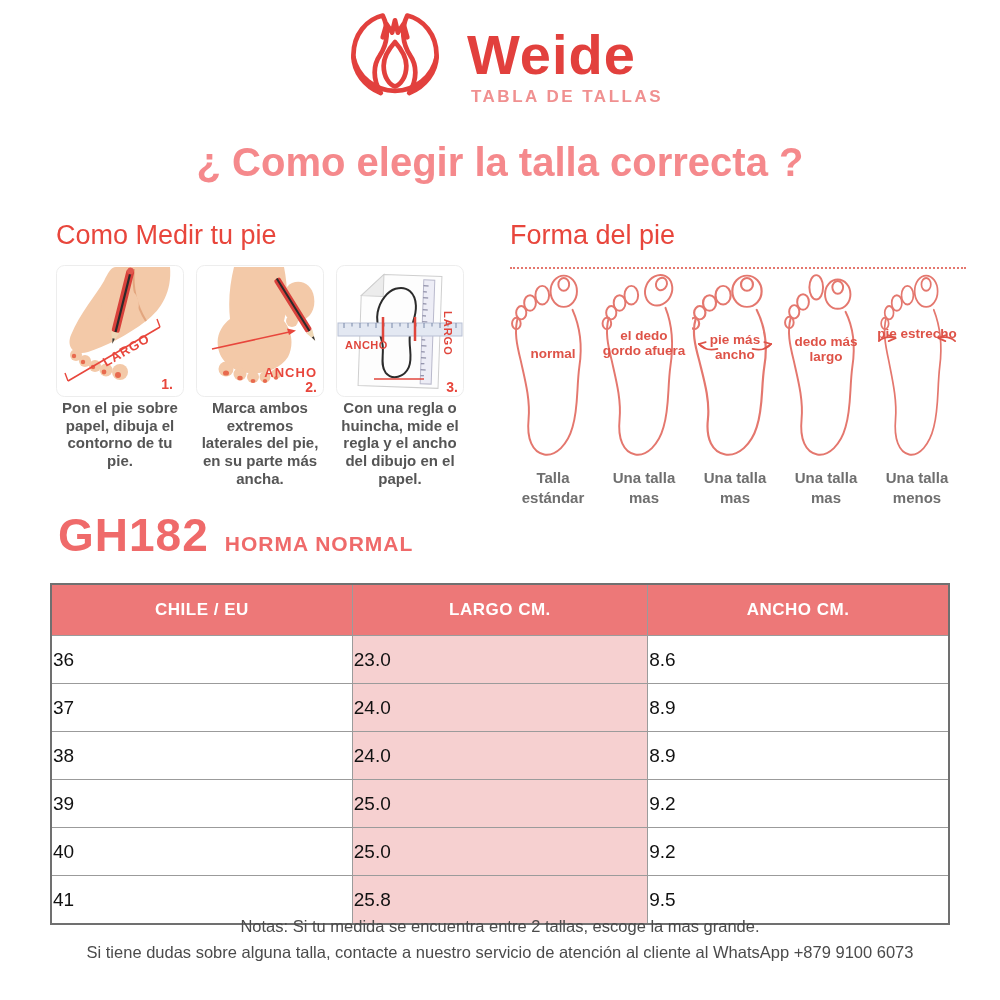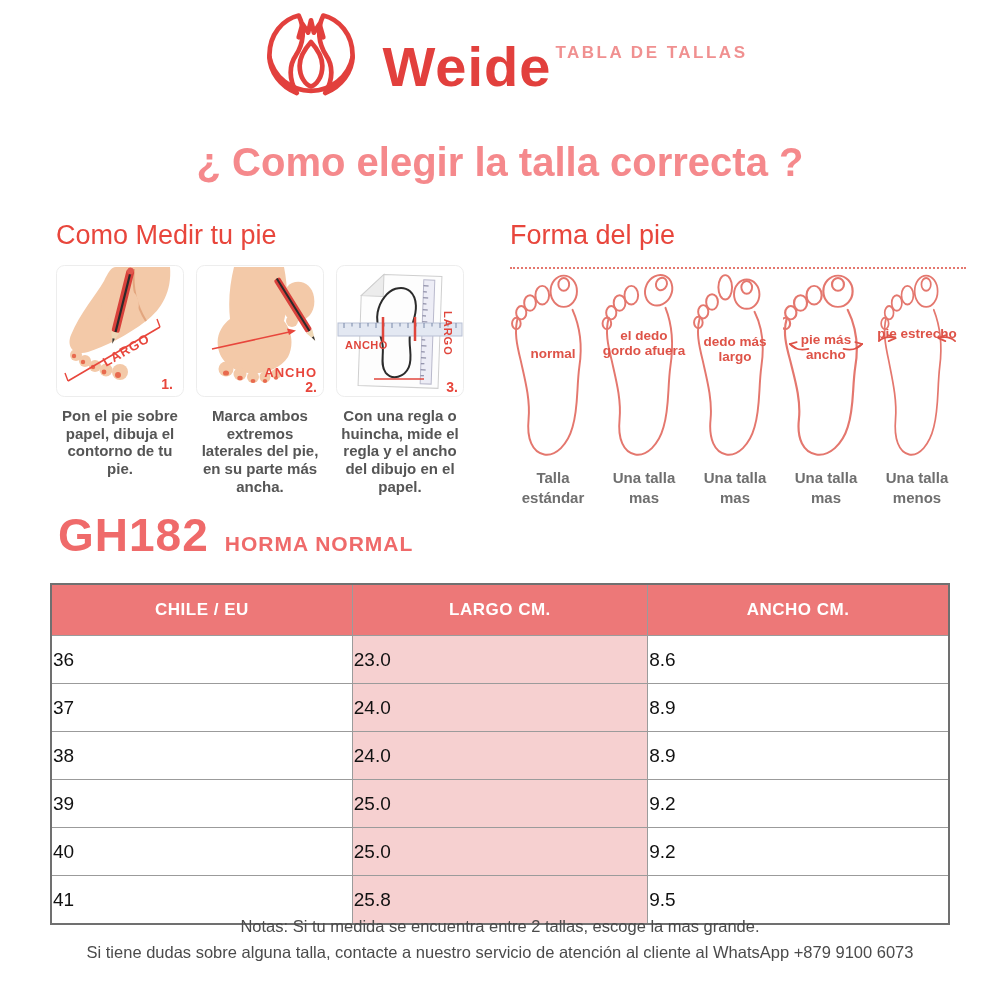--- a/index.html
+++ b/index.html
@@ -1,33 +1,33 @@
 <!DOCTYPE html>
 <html><head>
 <meta charset="utf-8">
 <style>
   html,body { margin:0; padding:0; background:#fff; font-family:"Liberation Sans", sans-serif; }
   .canvas { position:relative; width:1000px; height:1000px; background:#fff; overflow:hidden; }
 
   
   .logo { position:absolute; top:8px; left:0; width:100%; display:flex; justify-content:center; align-items:center; gap:14px; }
   .logo-mark { width:116px; height:104px; }
-  .logo-text { display:flex; align-items:flex-start; padding-top:14px; }
+  .logo-text { display:flex; flex-direction:column; align-items:flex-start; padding-top:14px; }
   .brand { font-size:56px; font-weight:bold; color:#E2403D; letter-spacing:1px; line-height:1; }
   .brand-sub { font-size:17px; font-weight:bold; color:#F09090; letter-spacing:2.5px; margin-top:4px; padding-left:4px; }
 
   
   .title { position:absolute; top:140px; width:100%; text-align:center; font-size:40px; font-weight:bold; color:#F5898C; }
 
   
   .measure { position:absolute; left:56px; top:220px; width:424px; }
   .section-h { font-size:27px; color:#E8463C; margin:0 0 14px 0; font-weight:400; }
   .photos { display:flex; gap:12px; }
   .photo { width:128px; height:132px; }
-  .captions { display:flex; gap:12px; margin-top:10px; }
+  .captions { display:flex; gap:12px; margin-top:2px; }
   .caption { width:128px; text-align:center; font-size:15px; font-weight:bold; color:#555; line-height:1.18; }
 
   
   .shapes { position:absolute; left:510px; top:220px; width:456px; }
   .feet-row { margin-top:16px; border-top:2px dotted #E4776E; display:flex; gap:5px; position:relative; padding-top:1px; }
   .foot { position:relative; width:86px; height:192px; }
   .foot svg { width:86px; height:192px; display:block; }
   .foot-label { position:absolute; left:0; width:100%; text-align:center; color:#DE5348; font-weight:bold; font-size:13.5px; line-height:1.12; }
   .sizes-row { display:flex; gap:5px; margin-top:6px; }
   .size-label { width:86px; text-align:center; font-size:15px; font-weight:bold; color:#6f6f6f; line-height:1.3; }
@@ -193,33 +193,20 @@
           <ellipse cx="31" cy="25" rx="7" ry="9.5"></ellipse>
             <ellipse cx="19" cy="33" rx="6" ry="8"></ellipse>
           <ellipse cx="10.5" cy="43" rx="5.2" ry="6.8"></ellipse>
             <ellipse cx="6" cy="54" rx="4.4" ry="5.8"></ellipse>
         </svg>
         <div class="foot-label" style="top:58px">el dedo gordo afuera</div>
       </div>
 
       <div class="foot">
         <svg viewBox="0 0 88 195" fill="none" stroke="#E4776E" stroke-width="2" stroke-linecap="round">
-          <path d="M8 48 C4 62 7 76 11 92 C15 110 21 132 19 152 C17 172 23 186 35 188 C47 190 59 178 64 160 C70 140 68 120 71 98 C74 78 72 58 64 42"></path>
-          <ellipse cx="56" cy="24" rx="13" ry="15"></ellipse>
-            <ellipse cx="56" cy="17" rx="5.5" ry="6.5"></ellipse>
-          <ellipse cx="34" cy="17" rx="7" ry="12.5"></ellipse>
-            <ellipse cx="20.5" cy="32" rx="6" ry="8"></ellipse>
-          <ellipse cx="11.5" cy="42" rx="5.2" ry="6.8"></ellipse>
-            <ellipse cx="6.5" cy="53" rx="4.4" ry="5.8"></ellipse>
-        </svg>
-        <div class="foot-label" style="top:64px">dedo más largo</div>
-      </div>
-
-      <div class="foot">
-        <svg viewBox="0 0 88 195" fill="none" stroke="#E4776E" stroke-width="2" stroke-linecap="round">
           <g transform="translate(-4.8 0) scale(1.11 1)">
             <path d="M8 48 C4 62 7 76 11 92 C15 110 21 132 19 152 C17 172 23 186 35 188 C47 190 59 178 64 160 C70 140 68 120 71 98 C74 78 72 58 64 40"></path>
             <ellipse cx="55" cy="21" rx="13.5" ry="16"></ellipse>
               <ellipse cx="55" cy="14" rx="5.5" ry="6.5"></ellipse>
             <ellipse cx="33" cy="25" rx="7" ry="9.5"></ellipse>
               <ellipse cx="20.5" cy="33" rx="6" ry="8"></ellipse>
             <ellipse cx="11.5" cy="43" rx="5.2" ry="6.8"></ellipse>
               <ellipse cx="6.5" cy="54" rx="4.4" ry="5.8"></ellipse>
           </g>
           <g stroke="#DE5348" stroke-width="1.8">
@@ -227,20 +214,33 @@
               <path d="M7 75 l7 -2 M7 75 l6 4"></path>
             <path d="M62 80 Q74 83 81 75"></path>
               <path d="M81 75 l-7 -2 M81 75 l-6 4"></path>
           </g>
         </svg>
         <div class="foot-label" style="top:62px">pie más ancho</div>
       </div>
 
       <div class="foot">
         <svg viewBox="0 0 88 195" fill="none" stroke="#E4776E" stroke-width="2" stroke-linecap="round">
+          <path d="M8 48 C4 62 7 76 11 92 C15 110 21 132 19 152 C17 172 23 186 35 188 C47 190 59 178 64 160 C70 140 68 120 71 98 C74 78 72 58 64 42"></path>
+          <ellipse cx="56" cy="24" rx="13" ry="15"></ellipse>
+            <ellipse cx="56" cy="17" rx="5.5" ry="6.5"></ellipse>
+          <ellipse cx="34" cy="17" rx="7" ry="12.5"></ellipse>
+            <ellipse cx="20.5" cy="32" rx="6" ry="8"></ellipse>
+          <ellipse cx="11.5" cy="42" rx="5.2" ry="6.8"></ellipse>
+            <ellipse cx="6.5" cy="53" rx="4.4" ry="5.8"></ellipse>
+        </svg>
+        <div class="foot-label" style="top:64px">dedo más largo</div>
+      </div>
+
+      <div class="foot">
+        <svg viewBox="0 0 88 195" fill="none" stroke="#E4776E" stroke-width="2" stroke-linecap="round">
           <g transform="translate(5.5 0) scale(0.87 1)">
             <path d="M8 48 C4 62 7 76 11 92 C15 110 21 132 19 152 C17 172 23 186 35 188 C47 190 59 178 64 160 C70 140 68 120 71 98 C74 78 72 58 64 40"></path>
             <ellipse cx="55" cy="21" rx="13.5" ry="16"></ellipse>
               <ellipse cx="55" cy="14" rx="5.5" ry="6.5"></ellipse>
             <ellipse cx="33" cy="25" rx="7" ry="9.5"></ellipse>
               <ellipse cx="20.5" cy="33" rx="6" ry="8"></ellipse>
             <ellipse cx="11.5" cy="43" rx="5.2" ry="6.8"></ellipse>
               <ellipse cx="6.5" cy="54" rx="4.4" ry="5.8"></ellipse>
           </g>
           <g stroke="#DE5348" stroke-width="1.8">

